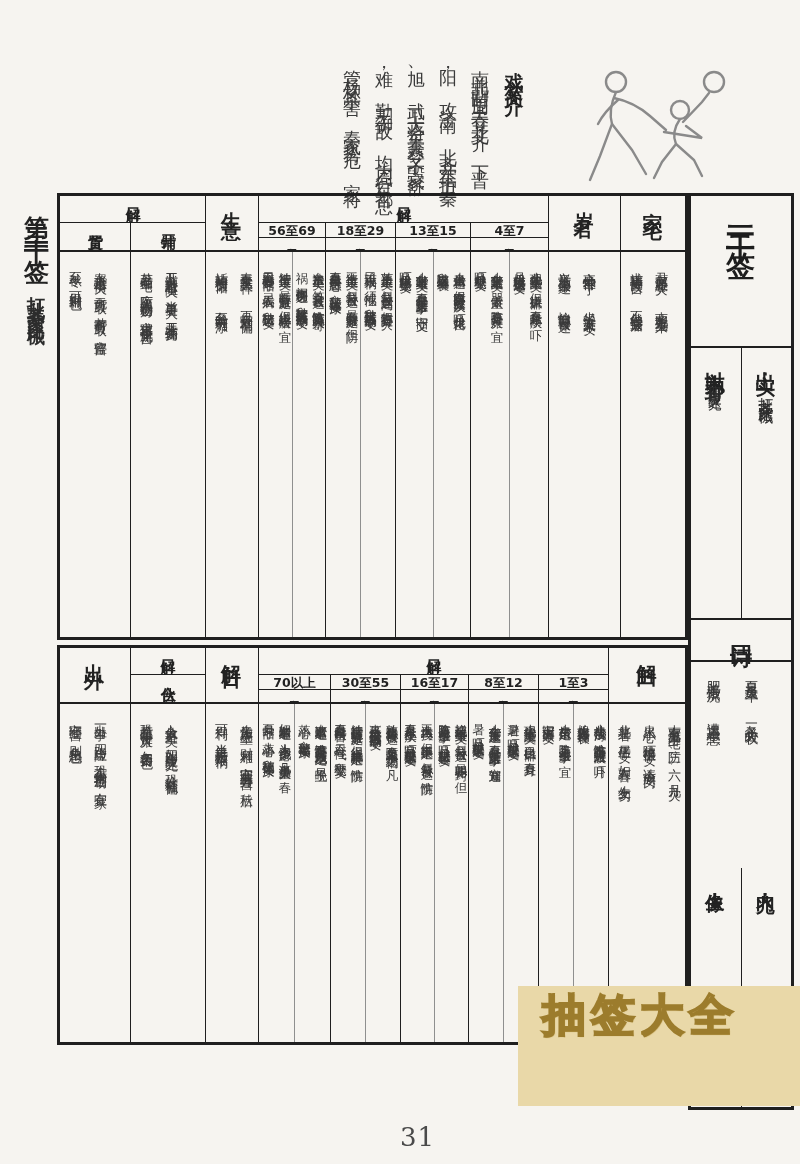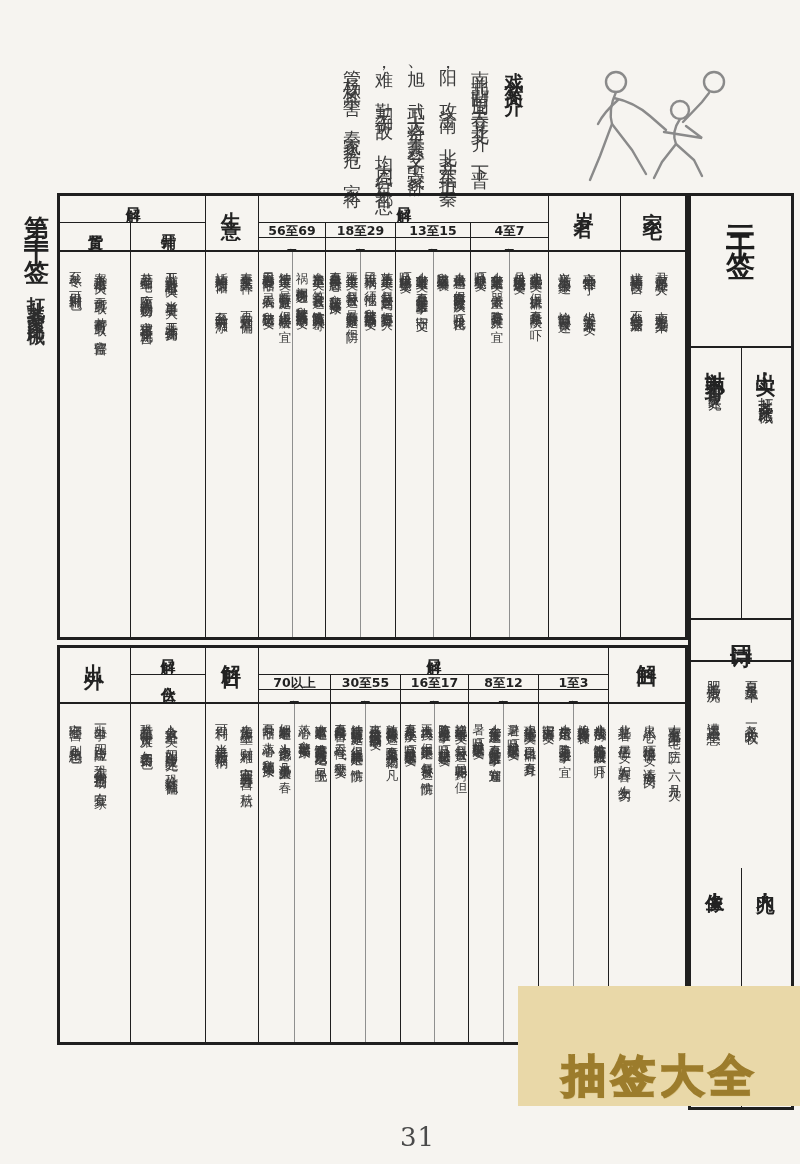--- a/index.html
+++ b/index.html
@@ -55,21 +55,21 @@
   .rs-ph{height:42px;border-bottom:2px solid #1f1f1f;display:flex;align-items:center;justify-content:center}
   .rs-ph .rtl2{font-size:22px;line-height:2.2em;height:1.1em}
   .rs-poem{height:206px;padding:8px 4px 2px}
   .rs-poem .vtext{font-size:14px;line-height:38px;letter-spacing:2px}
   .rs-nz{flex:1;display:flex}
   .rs-nz>div{flex:1;padding-top:8px;display:flex;justify-content:center}
   .rs-nz .lft{border-right:1.4px solid #1f1f1f}
   .nzlbl{writing-mode:vertical-rl;font-size:19px;font-weight:bold;letter-spacing:3px;color:#222}
   
   .wmark{position:absolute;left:518px;top:986px;width:282px;height:120px;background:#e9d8a8;
-         display:flex;align-items:flex-end;padding-left:44px;z-index:50}
+         display:flex;align-items:flex-start;padding-left:24px;z-index:50}
   .wmark span{font-size:44px;font-weight:bold;letter-spacing:5px;color:#e0c178;
          -webkit-text-stroke:2px #9c7c2c;text-shadow:1px 1px 1px #b99a4a}
   .pageno{position:absolute;left:400px;top:1122px;font-family:"DejaVu Serif",serif;
          font-size:26px;color:#4a4a4a;letter-spacing:1px}
 </style>
 </head>
 <body>
 
 <div class="page">
 

